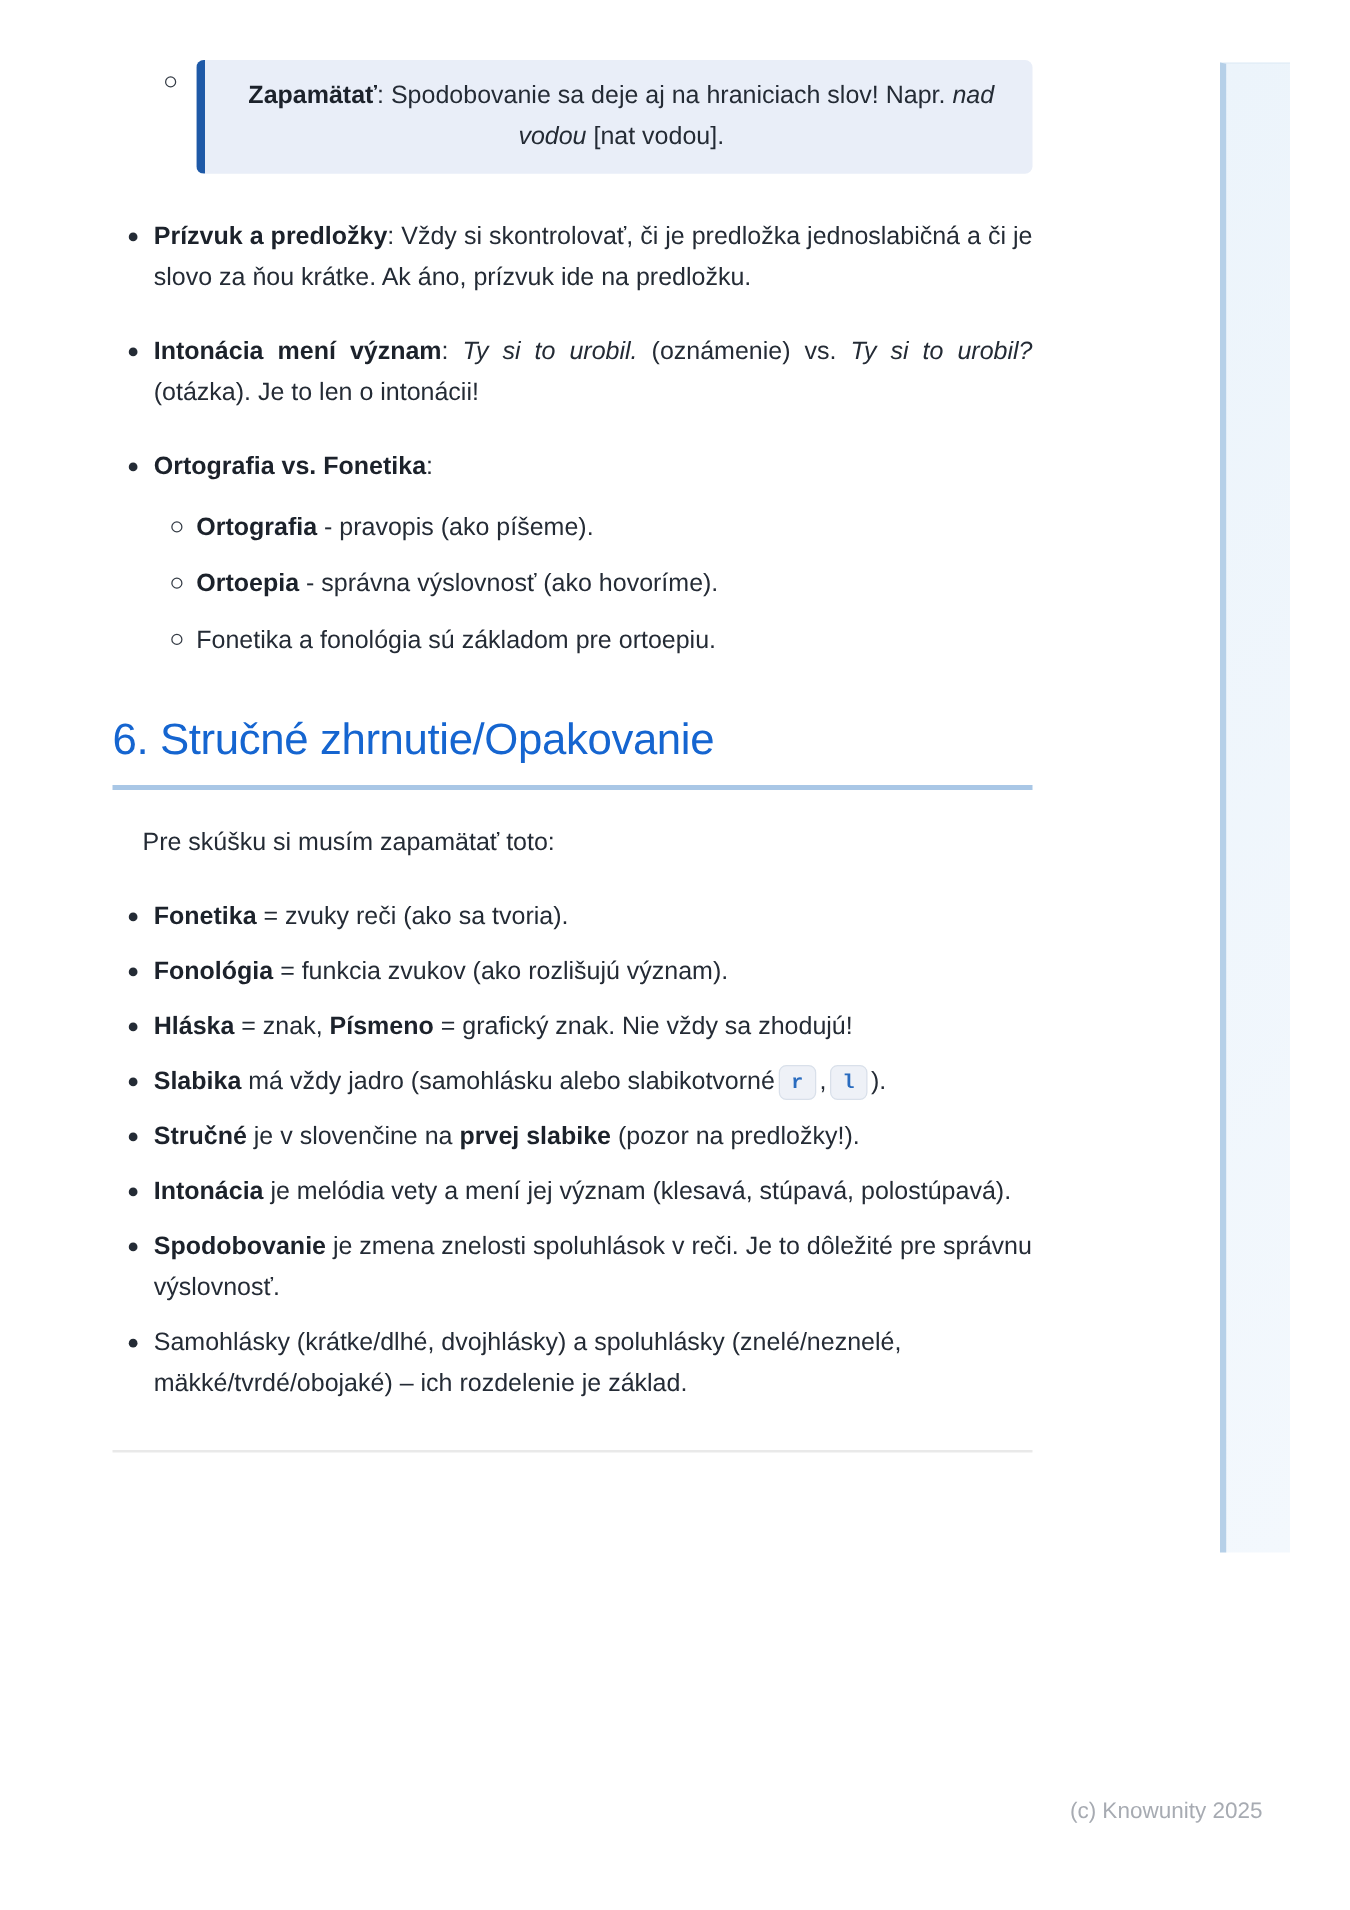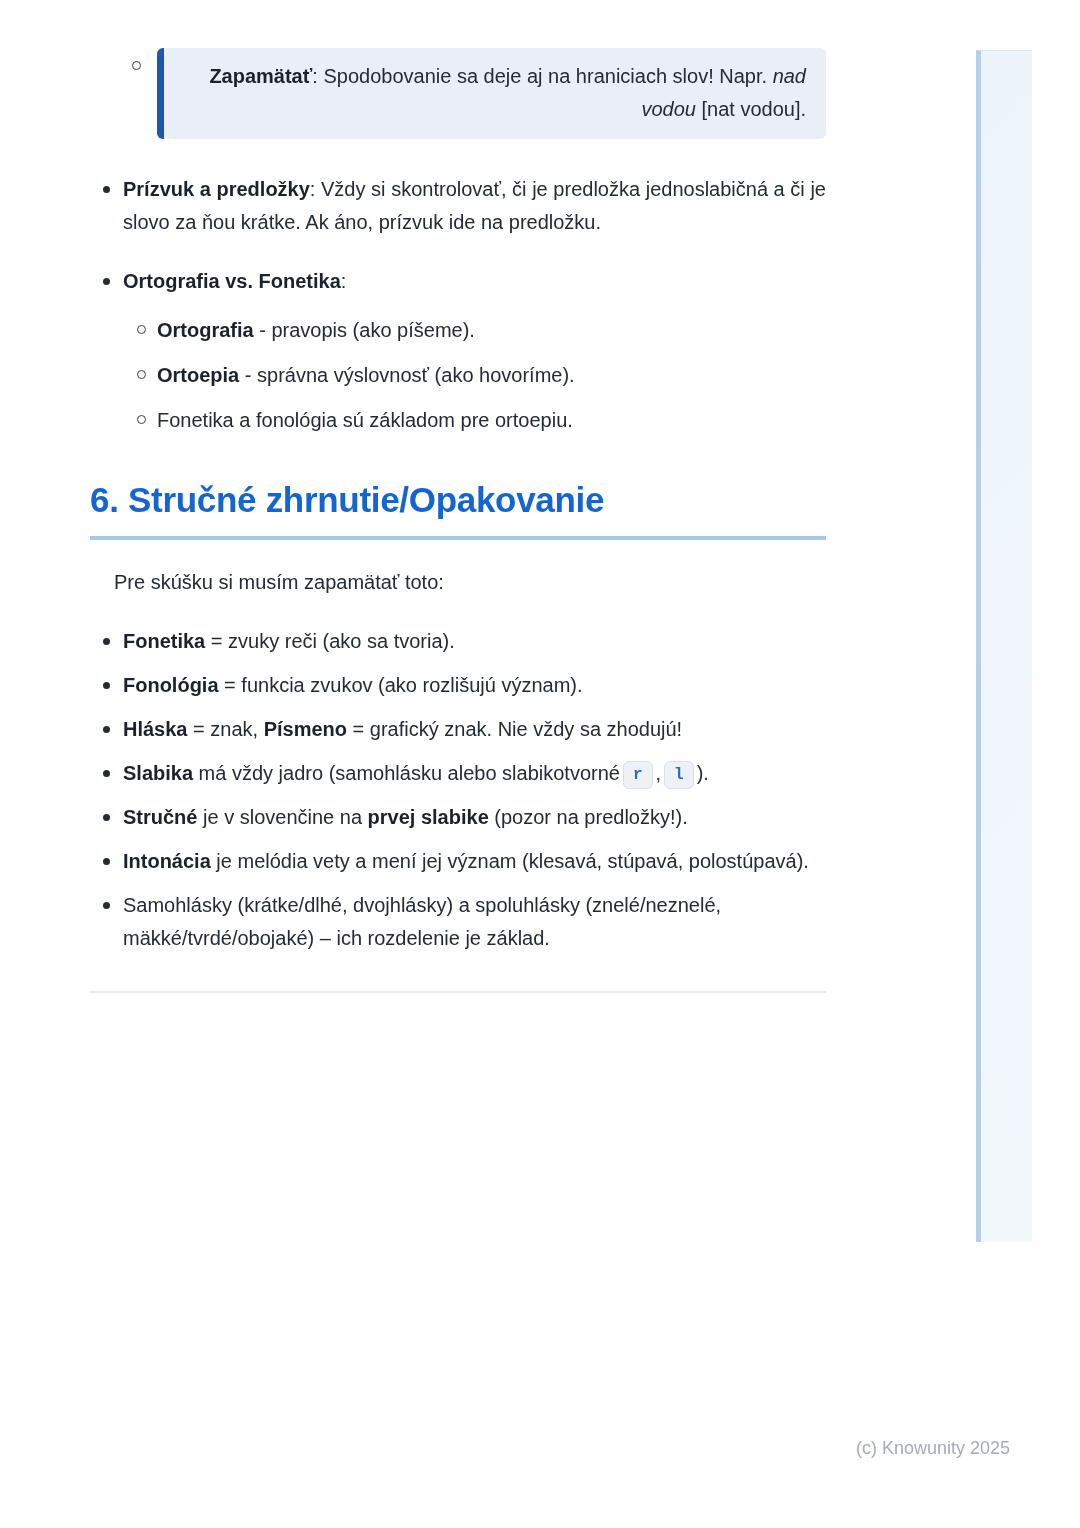--- a/index.html
+++ b/index.html
@@ -46,30 +46,30 @@
     content: ''; position: absolute; left: 42px; top: 13px;
     width: 7px; height: 7px; border-radius: 50%;
     border: 1.5px solid #343b45; background: transparent;
   }
   .callout {
     background: #e9eef8;
     border-left: 7px solid #1e59a7;
     border-radius: 6px;
     padding: 12px 20px 13px 24px;
   }
-  .callout .li-text { text-align: right; }
+  .callout .li-text { text-align: center; }
 
   .notes .li-text { text-align: justify; }
   .notes ul.sub .li-text, .summary .li-text { text-align: left; }
 
   
   .heading {
     margin-top: 42px;
     font-size: 35px;
-    font-weight: 700;
+    font-weight: 400;
     color: #1565d0;
     letter-spacing: -0.3px;
     line-height: 1.2;
     padding-bottom: 15px;
     border-bottom: 4px solid #a9c7e6;
   }
   .intro { margin-top: 26px; margin-bottom: 26px; font-size: 20px; line-height: 33px; margin-left: 24px; }
 
   
   code.pill {
@@ -117,20 +117,23 @@
             <p class="li-text"><strong>Zapamätať</strong><span>: Spodobovanie sa deje aj na hraniciach slov! Napr. </span><em>nad vodou</em><span> [nat vodou].</span></p>
           </div>
         </li>
       </ul>
 
     <ul class="blist disc notes">
         <li>
           <p class="li-text"><strong>Prízvuk a predložky</strong><span>: Vždy si skontrolovať, či je predložka jednoslabičná a či je slovo za ňou krátke. Ak áno, prízvuk ide na predložku.</span></p>
         </li>
         <li>
+          <p class="li-text"><strong>Intonácia mení význam</strong><span>: </span><em>Ty si to urobil.</em><span> (oznámenie) vs. </span><em>Ty si to urobil?</em><span> (otázka). Je to len o intonácii!</span></p>
+        </li>
+        <li>
           <p class="li-text"><strong>Ortografia vs. Fonetika</strong><span>:</span></p>
           <ul class="blist circle sub">
             <li>
               <p class="li-text"><strong>Ortografia</strong><span> - pravopis (ako píšeme).</span></p>
             </li>
             <li>
               <p class="li-text"><strong>Ortoepia</strong><span> - správna výslovnosť (ako hovoríme).</span></p>
             </li>
             <li>
               <p class="li-text"><span>Fonetika a fonológia sú základom pre ortoepiu.</span></p>
@@ -156,20 +159,23 @@
         <li>
           <p class="li-text"><strong>Slabika</strong><span> má vždy jadro (samohlásku alebo slabikotvorné</span><code class="pill">r</code><span>,</span><code class="pill">l</code><span>).</span></p>
         </li>
         <li>
           <p class="li-text"><strong>Stručné</strong><span> je v slovenčine na </span><strong>prvej slabike</strong><span> (pozor na predložky!).</span></p>
         </li>
         <li>
           <p class="li-text"><strong>Intonácia</strong><span> je melódia vety a mení jej význam (klesavá, stúpavá, polostúpavá).</span></p>
         </li>
         <li>
+          <p class="li-text"><strong>Spodobovanie</strong><span> je zmena znelosti spoluhlások v reči. Je to dôležité pre správnu výslovnosť.</span></p>
+        </li>
+        <li>
           <p class="li-text"><span>Samohlásky (krátke/dlhé, dvojhlásky) a spoluhlásky (znelé/neznelé, mäkké/tvrdé/obojaké) – ich rozdelenie je základ.</span></p>
         </li>
       </ul>
 
     <hr class="divider">
   </div>
 
   <div class="side-bar"></div>
 
   <div class="footer">(c) Knowunity 2025</div>

